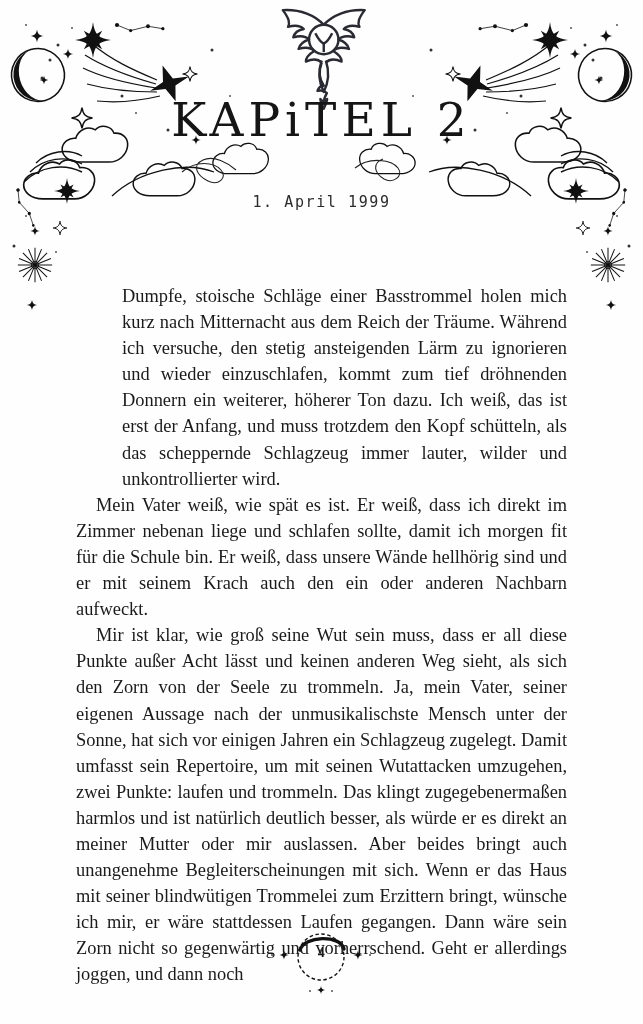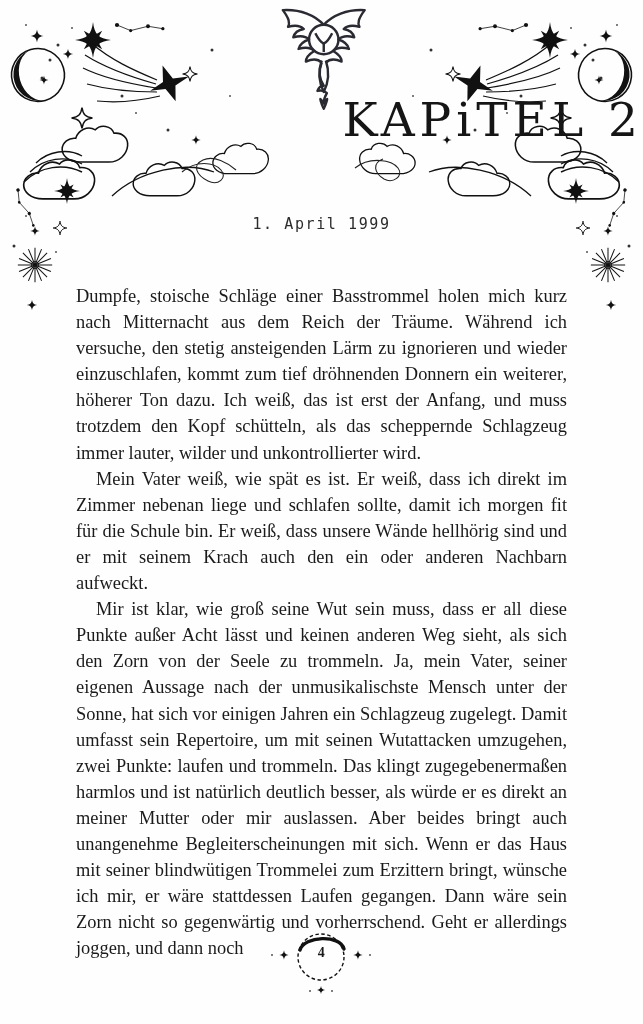--- a/index.html
+++ b/index.html
@@ -34,24 +34,23 @@
     text-align: center;
   }
   #chapter-title {
     font-family: "DejaVu Serif", "Liberation Serif", serif;
     font-size: 47px;
     letter-spacing: 5px;
     color: #151515;
     font-weight: 400;
     line-height: 1;
     white-space: pre;
-    text-align: right;
   }
   #chapter-date {
-    margin-top: 72px;
+    margin-top: 50px;
     font-family: "DejaVu Sans Mono", "Liberation Mono", monospace;
     font-size: 15px;
     letter-spacing: 1.6px;
     color: #2b2b2b;
   }
 
   
   #body-text {
     position: absolute;
     left: 76px;
@@ -64,20 +63,21 @@
     font-size: 18.4px;
     line-height: 26.1px;
     color: #1a1a1a;
     text-align: justify;
     text-justify: inter-word;
     hyphens: manual;
     text-indent: 20px;
   }
   .para.first {
     text-indent: 0;
+    margin-left: 46px;
   }
 
   
   #footer {
     position: absolute;
     left: 0;
     top: 925px;
     width: 643px;
     height: 70px;
   }

